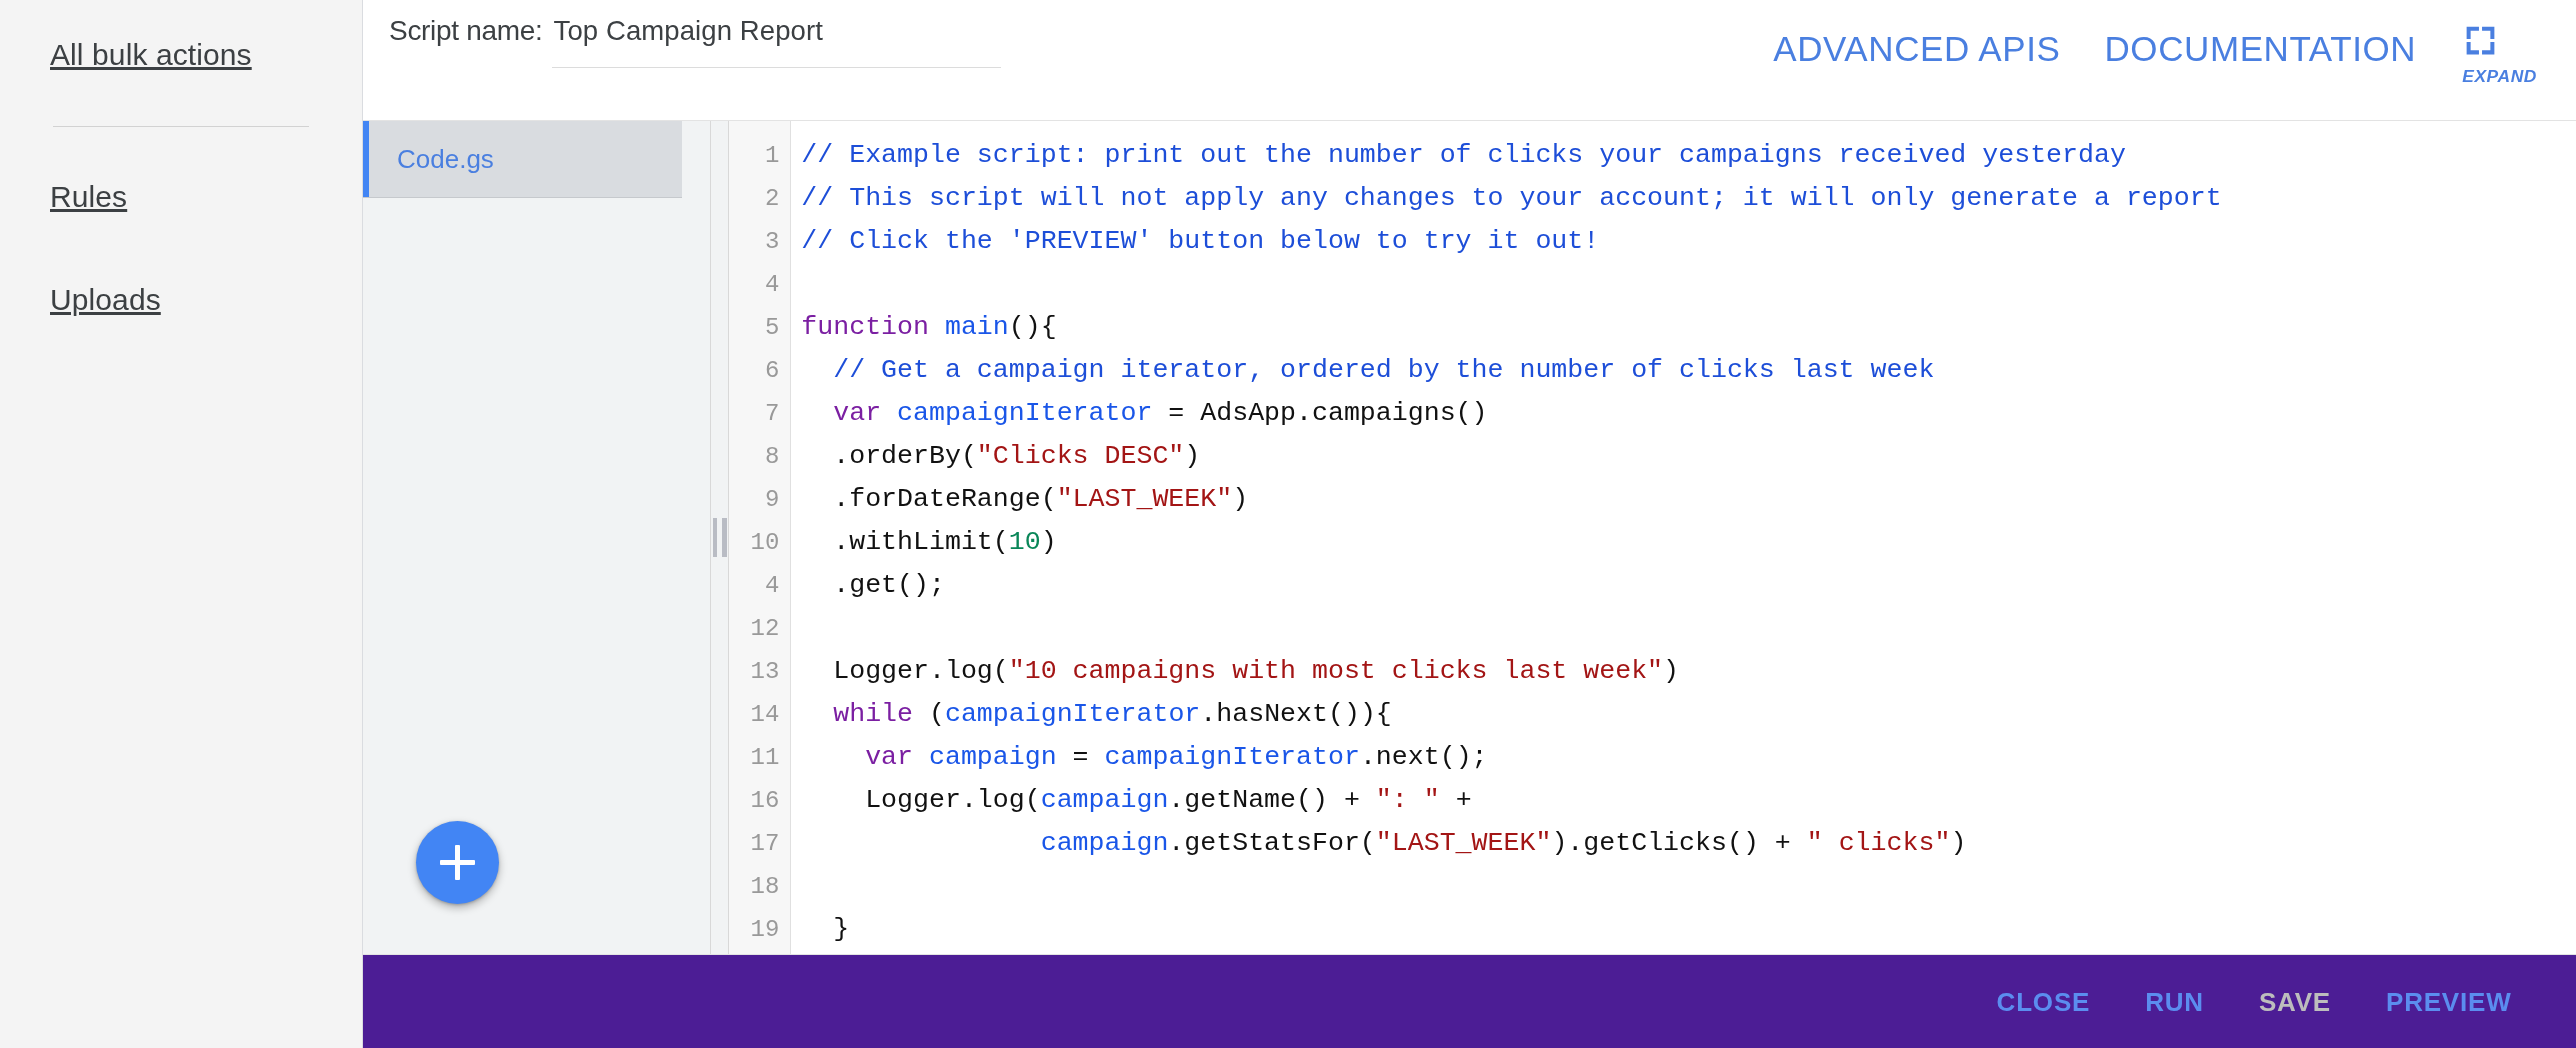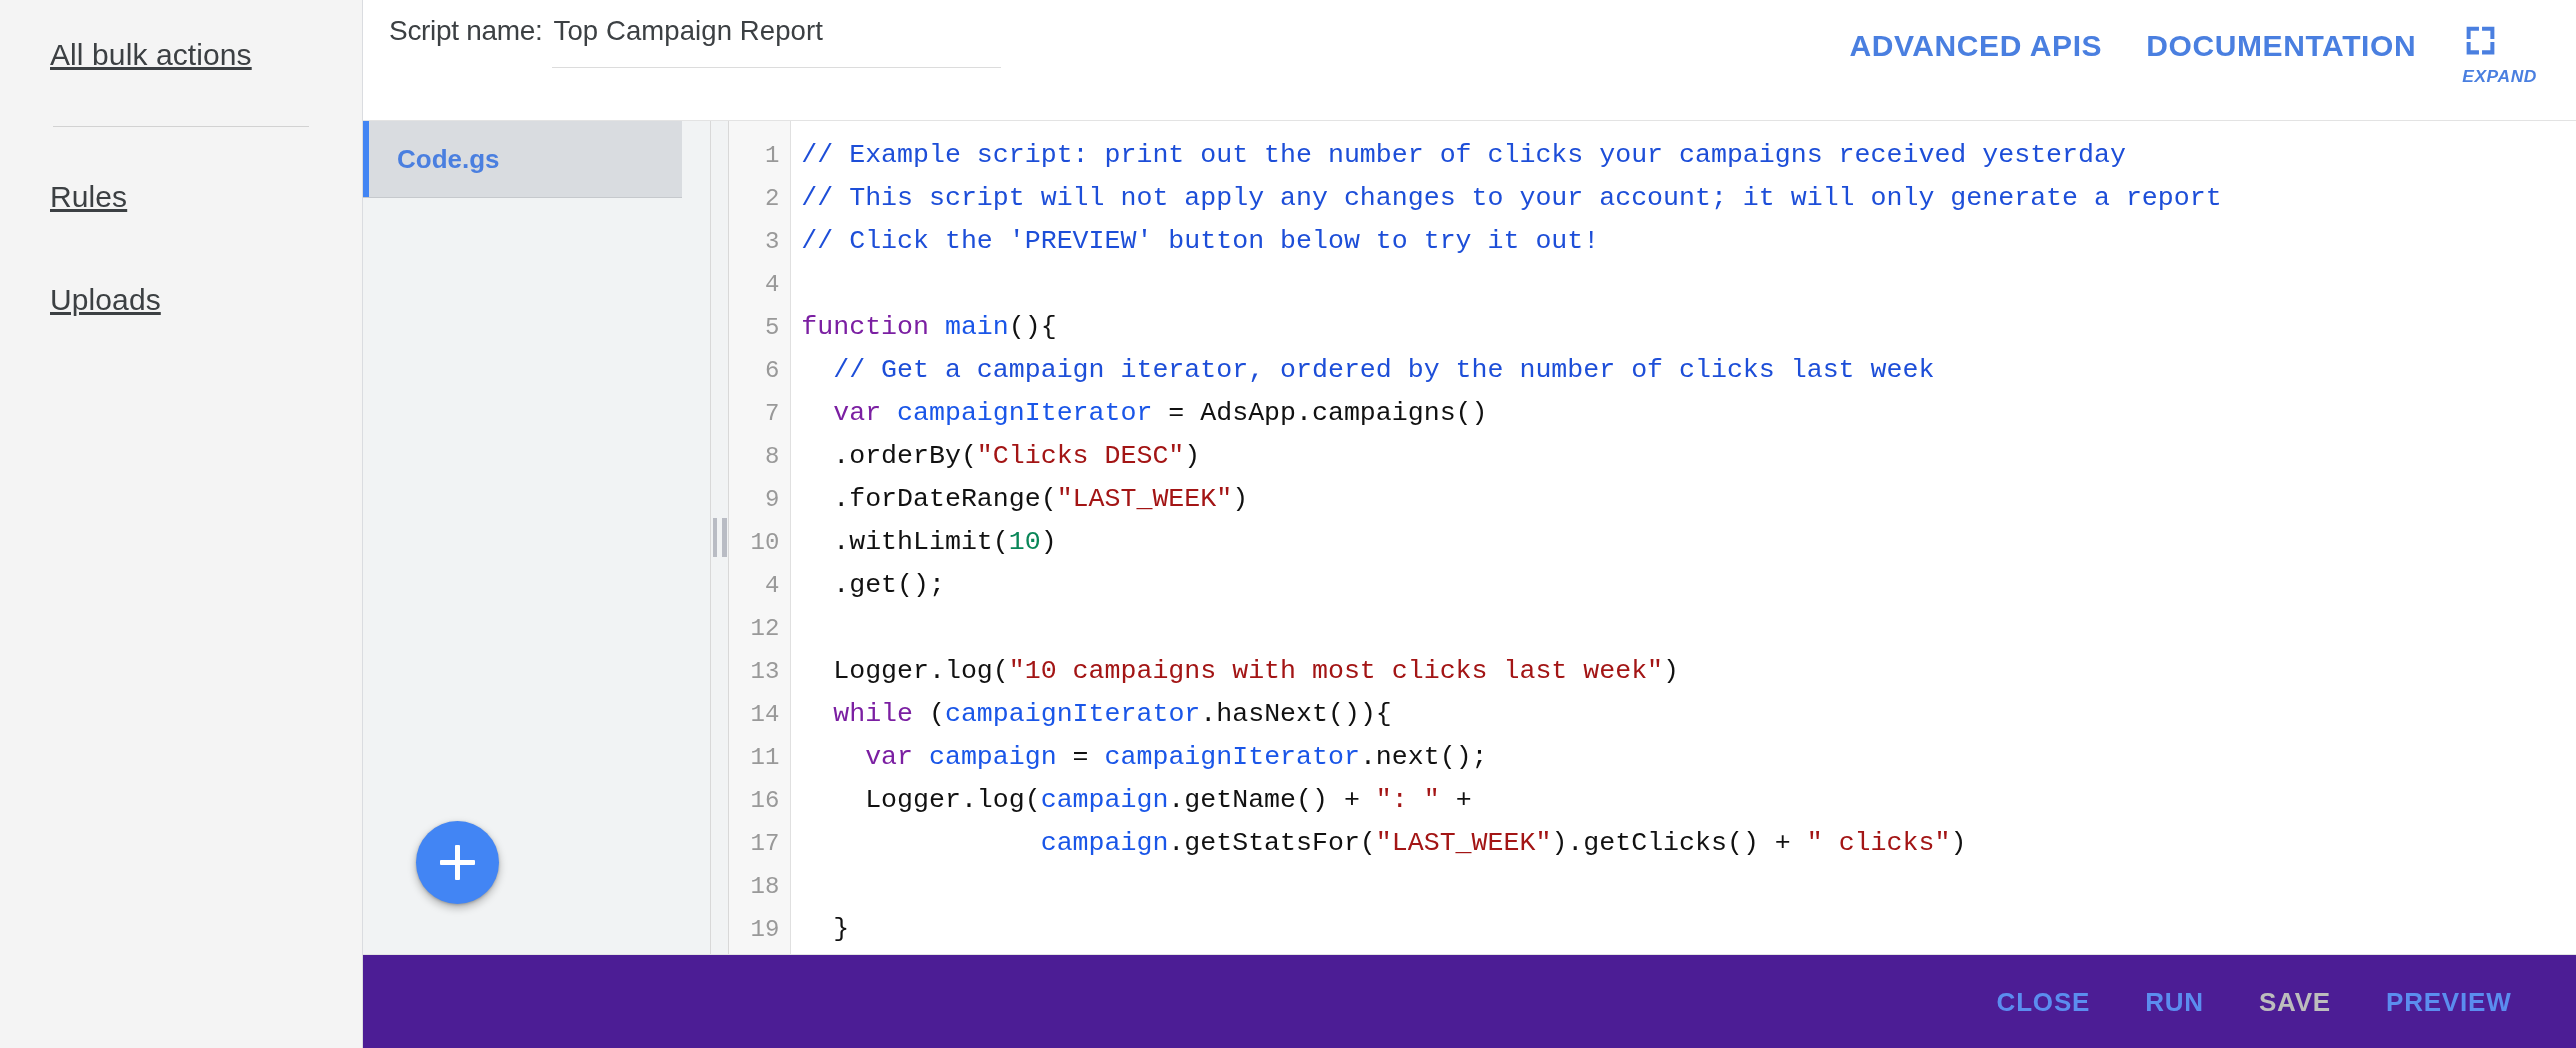--- a/index.html
+++ b/index.html
@@ -107,22 +107,22 @@
 
   #header-actions {
     margin-left: auto;
     display: flex;
     align-items: flex-start;
     padding-top: 20px;
     padding-right: 39px;
     gap: 0;
   }
   .hdr-btn {
-    font-size: 30px;
-    font-weight: bold;
+    font-size: 35px;
+    font-weight: normal;
     color: #4a7fe0;
     letter-spacing: 0.6px;
     background: none;
     border: none;
     cursor: pointer;
     padding: 9.2px 22px;
     font-family: "Liberation Sans", sans-serif;
     white-space: nowrap;
   }
   #expand-btn {
@@ -160,21 +160,21 @@
     border-right: 0.9px solid #d8d8d8;
     position: relative;
   }
   .file-tab {
     position: relative;
     height: 77px;
     display: flex;
     align-items: center;
     padding-left: 34px;
     font-size: 26px;
-    font-weight: bold;
+    font-weight: normal;
     color: #4a7fe0;
     background: #d9dce0;
     border-bottom: 0.9px solid #c6c9cd;
     cursor: pointer;
     width: 319px;
   }
   .file-tab::before {
     content: "";
     position: absolute;
     left: 0; top: 0; bottom: 0;

